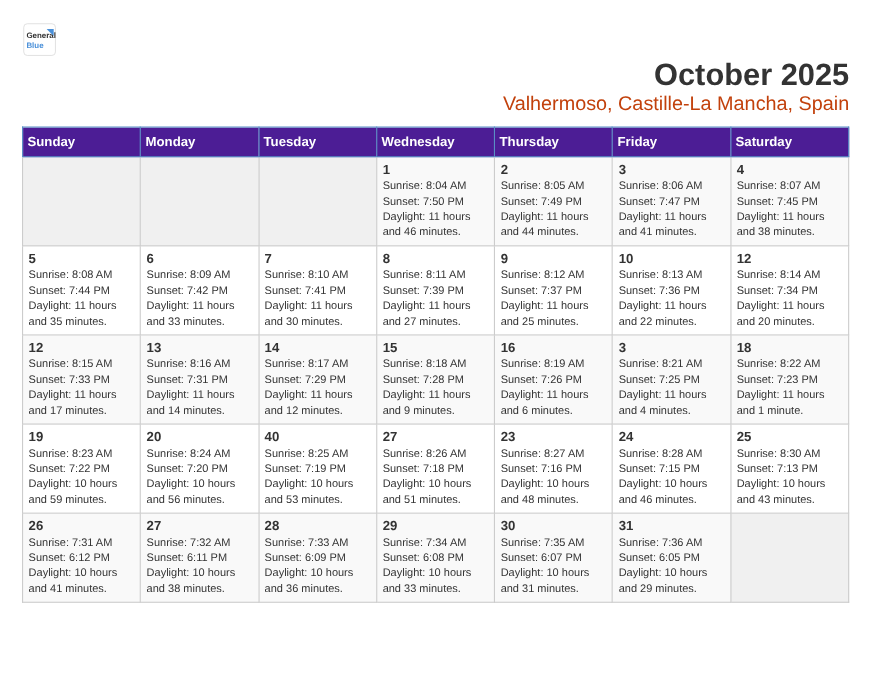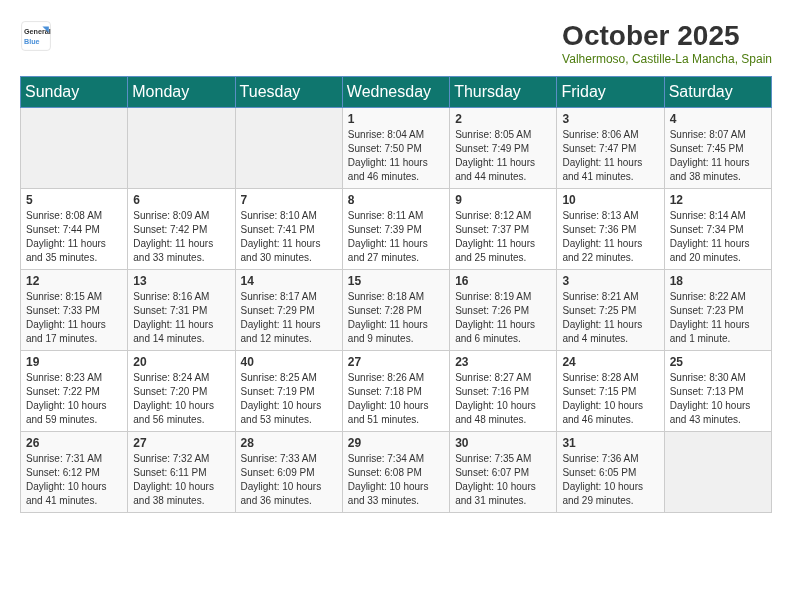--- a/index.html
+++ b/index.html
@@ -19,45 +19,46 @@
     .logo {
       display: flex;
       align-items: flex-end;
       gap: 4px;
     }
     .logo-icon {
       width: 32px;
       height: 32px;
     }
     .title-block {
-      text-align: left;
+      text-align: right;
+      margin-top: 32px;
     }
     .title-block h1 {
       font-size: 28px;
       font-weight: bold;
       color: #333;
     }
     .title-block h2 {
-      font-size: 12px;
+      font-size: 18px;
       font-weight: normal;
-      color: #4d7c0f;
+      color: #c2410c;
     }
     .calendar {
       width: 100%;
       border-collapse: collapse;
       border: 1px solid #ccc;
     }
     .calendar th {
-      background: #0f766e;
+      background: #4c1d95;
       color: #fff;
-      font-size: 16px;
+      font-size: 12px;
       padding: 6px 4px;
       text-align: left;
       border: 1px solid #5a8ec5;
-      font-weight: normal;
+      font-weight: bold;
     }
     .calendar td {
       width: calc(100% / 7);
       vertical-align: top;
       border: 1px solid #ccc;
       padding: 4px 5px;
       font-size: 10.5px;
       color: #333;
       min-height: 80px;
       background: #fff;

